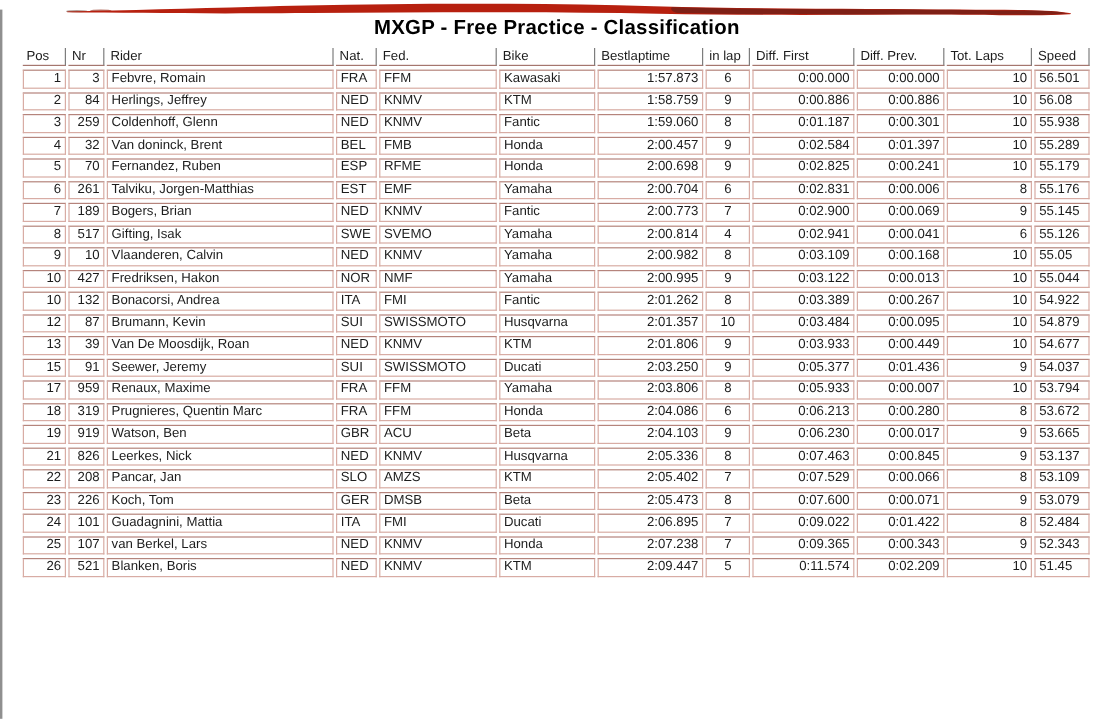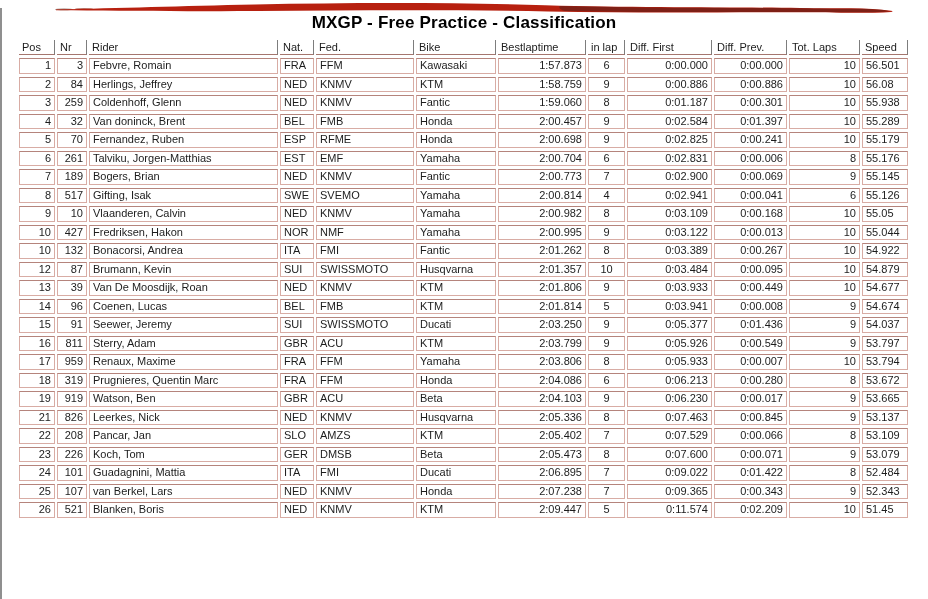--- a/index.html
+++ b/index.html
@@ -281,60 +281,32 @@
         <td class="al">KNMV</td>
         <td class="al">KTM</td>
         <td class="ar">2:01.806</td>
         <td class="ac">9</td>
         <td class="ar">0:03.933</td>
         <td class="ar">0:00.449</td>
         <td class="ar">10</td>
         <td class="al">54.677</td>
       </tr>
       <tr>
-        <td class="ar">14</td>
-        <td class="ar">96</td>
-        <td class="al">Coenen, Lucas</td>
-        <td class="al">BEL</td>
-        <td class="al">FMB</td>
-        <td class="al">KTM</td>
-        <td class="ar">2:01.814</td>
-        <td class="ac">5</td>
-        <td class="ar">0:03.941</td>
-        <td class="ar">0:00.008</td>
-        <td class="ar">9</td>
-        <td class="al">54.674</td>
-      </tr>
-      <tr>
         <td class="ar">15</td>
         <td class="ar">91</td>
         <td class="al">Seewer, Jeremy</td>
         <td class="al">SUI</td>
         <td class="al">SWISSMOTO</td>
         <td class="al">Ducati</td>
         <td class="ar">2:03.250</td>
         <td class="ac">9</td>
         <td class="ar">0:05.377</td>
         <td class="ar">0:01.436</td>
         <td class="ar">9</td>
         <td class="al">54.037</td>
-      </tr>
-      <tr>
-        <td class="ar">16</td>
-        <td class="ar">811</td>
-        <td class="al">Sterry, Adam</td>
-        <td class="al">GBR</td>
-        <td class="al">ACU</td>
-        <td class="al">KTM</td>
-        <td class="ar">2:03.799</td>
-        <td class="ac">9</td>
-        <td class="ar">0:05.926</td>
-        <td class="ar">0:00.549</td>
-        <td class="ar">9</td>
-        <td class="al">53.797</td>
       </tr>
       <tr>
         <td class="ar">17</td>
         <td class="ar">959</td>
         <td class="al">Renaux, Maxime</td>
         <td class="al">FRA</td>
         <td class="al">FFM</td>
         <td class="al">Yamaha</td>
         <td class="ar">2:03.806</td>
         <td class="ac">8</td>

